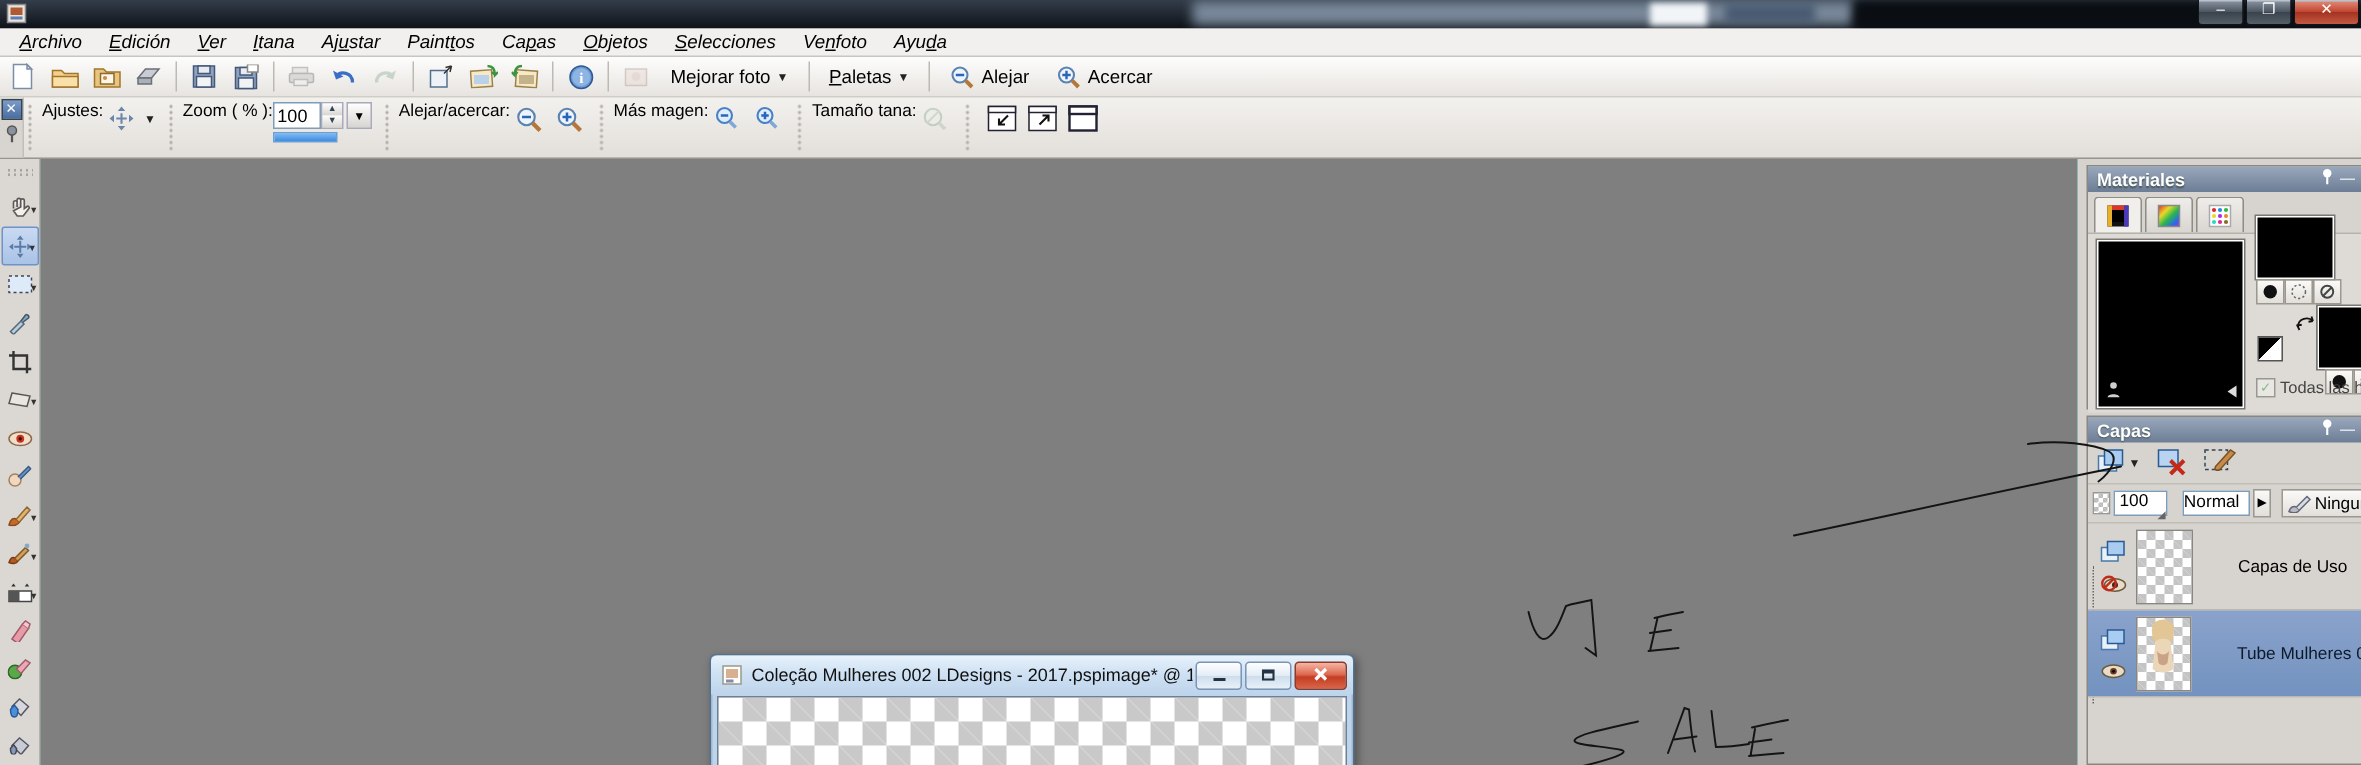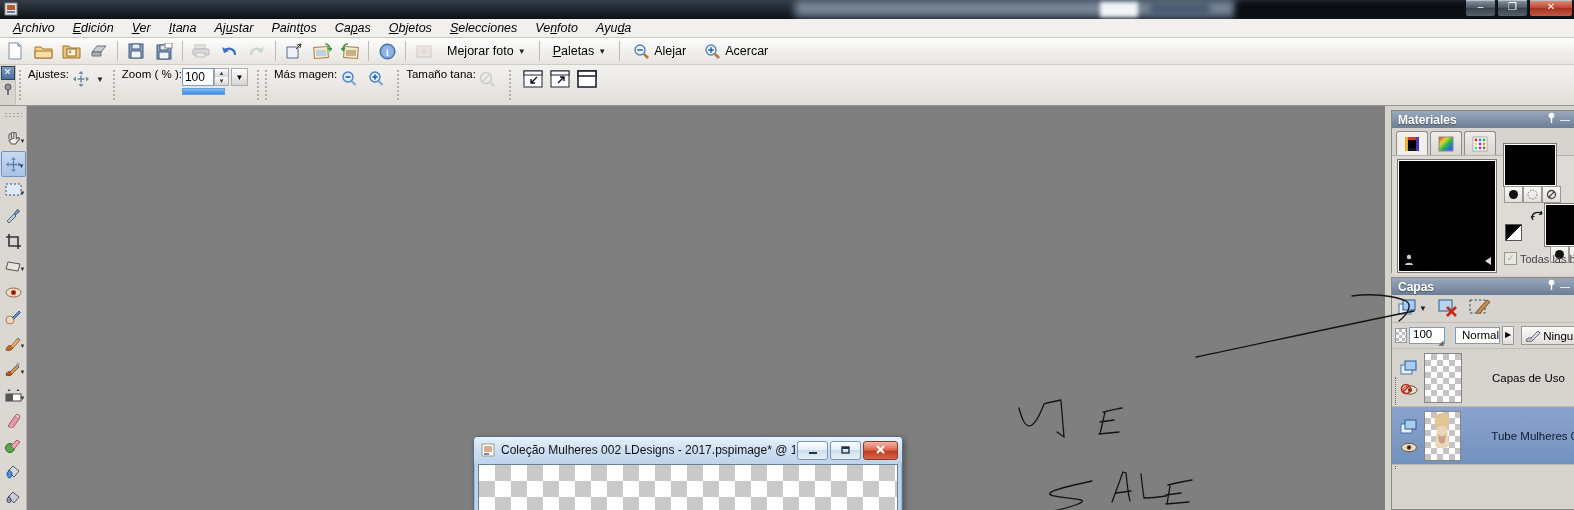--- a/index.html
+++ b/index.html
@@ -97,21 +97,21 @@
   .alltools{position:absolute;left:112px;top:96px;display:flex;align-items:center;gap:3px;font-size:11px;color:#444;white-space:nowrap;}
   .chk{width:11px;height:11px;border:1px solid #9a978f;background:#e9e7e3;color:#8b8;font-size:9px;line-height:10px;text-align:center;}
   
   .cap-toolbar{display:flex;align-items:center;gap:10px;height:27px;padding-left:5px;border-bottom:1px solid #c1beb8;}
   .cap-controls{display:flex;align-items:center;height:23px;padding:1px 0 1px 3px;gap:2px;border-bottom:1px solid #c1beb8;}
   .mini-check{width:13px;height:13px;border:1px solid #999;
     background-image:linear-gradient(45deg,#bbb 25%,transparent 25%,transparent 75%,#bbb 75%),linear-gradient(45deg,#bbb 25%,transparent 25%,transparent 75%,#bbb 75%);
     background-size:6px 6px;background-position:0 0,3px 3px;background-color:#fff;}
   .opacity-field{width:36px;height:15px;border:1px solid #7f9db9;background:#fff;font-size:11.5px;padding:0 3px;position:relative;}
   .corner{position:absolute;right:0;bottom:-4px;font-size:7px;color:#666;}
-  .blend-field{width:56px;height:15px;border:1px solid #7f9db9;background:#fff;font-size:11.5px;text-align:right;line-height:15px;}
+  .blend-field{width:56px;height:15px;border:1px solid #7f9db9;background:#fff;font-size:11.5px;text-align:left;line-height:15px;}
   .blend-arrow{width:13px;height:17px;border:1px solid #9b988f;background:linear-gradient(#fbfaf8,#e2dfda);font-size:8px;text-align:center;line-height:16px;}
   .link-btn{display:flex;align-items:center;gap:2px;height:17px;border:1px solid #9b988f;background:linear-gradient(#fbfaf8,#e2dfda);padding:0 3px;font-size:11.5px;white-space:nowrap;}
   .layer-list{position:relative;}
   .layer-row{height:57px;display:flex;align-items:center;border-bottom:1px solid #bcb9b3;position:relative;}
   .layer-row.sel{background:linear-gradient(#8aa3cc,#7392bf);}
   .lr-icons{width:26px;display:flex;flex-direction:column;align-items:center;gap:8px;padding-left:4px;}
   .lthumb{width:36px;height:48px;border:1px solid #8a8782;background-color:#fff;margin-left:2px;position:relative;overflow:hidden;
     background-image:linear-gradient(45deg,#c4c4c4 25%,transparent 25%,transparent 75%,#c4c4c4 75%),linear-gradient(45deg,#c4c4c4 25%,transparent 25%,transparent 75%,#c4c4c4 75%);
     background-size:12px 12px;background-position:0 0,6px 6px;}
   .lname{margin-left:30px;font-size:11.5px;white-space:nowrap;}
@@ -313,20 +313,40 @@
           <div class="spin">
               <div>▲</div>
               <div>▼</div>
             </div>
           <div class="zdrop">▼</div>
         </div>
         <div class="zoom-slider"></div>
       </div>
     </div>
     <div class="grip"></div>
+    <div class="tgroup">
+      <div class="glabel">Alejar/acercar:</div>
+      <div class="gcontrols">
+        <div class="sqbtn">
+            <svg width="19" height="19">
+              <circle cx="8" cy="8" r="5.5" fill="#eef4fb" stroke="#5b83b0" stroke-width="1.4"></circle>
+              <line x1="5" y1="8" x2="11" y2="8" stroke="#2a66b8" stroke-width="1.7"></line>
+              <line x1="12" y1="12" x2="17" y2="17" stroke="#b5763a" stroke-width="2.8"></line>
+            </svg>
+          </div>
+        <div class="sqbtn">
+            <svg width="19" height="19">
+              <circle cx="8" cy="8" r="5.5" fill="#eef4fb" stroke="#5b83b0" stroke-width="1.4"></circle>
+              <line x1="5" y1="8" x2="11" y2="8" stroke="#2a66b8" stroke-width="1.7"></line>
+              <line x1="8" y1="5" x2="8" y2="11" stroke="#2a66b8" stroke-width="1.7"></line>
+              <line x1="12" y1="12" x2="17" y2="17" stroke="#b5763a" stroke-width="2.8"></line>
+            </svg>
+          </div>
+      </div>
+    </div>
     <div class="grip"></div>
     <div class="tgroup">
       <div class="glabel">Más magen:</div>
       <div class="gcontrols">
         <div class="sqbtn">
             <svg width="19" height="19">
               <circle cx="8" cy="7" r="5" fill="#dfeeff" stroke="#4a80c4" stroke-width="1.4"></circle>
               <line x1="5.5" y1="7" x2="10.5" y2="7" stroke="#2a66b8" stroke-width="1.7"></line>
               <line x1="11.5" y1="11" x2="15.5" y2="15" stroke="#7fa8d8" stroke-width="2.4"></line>
             </svg>

